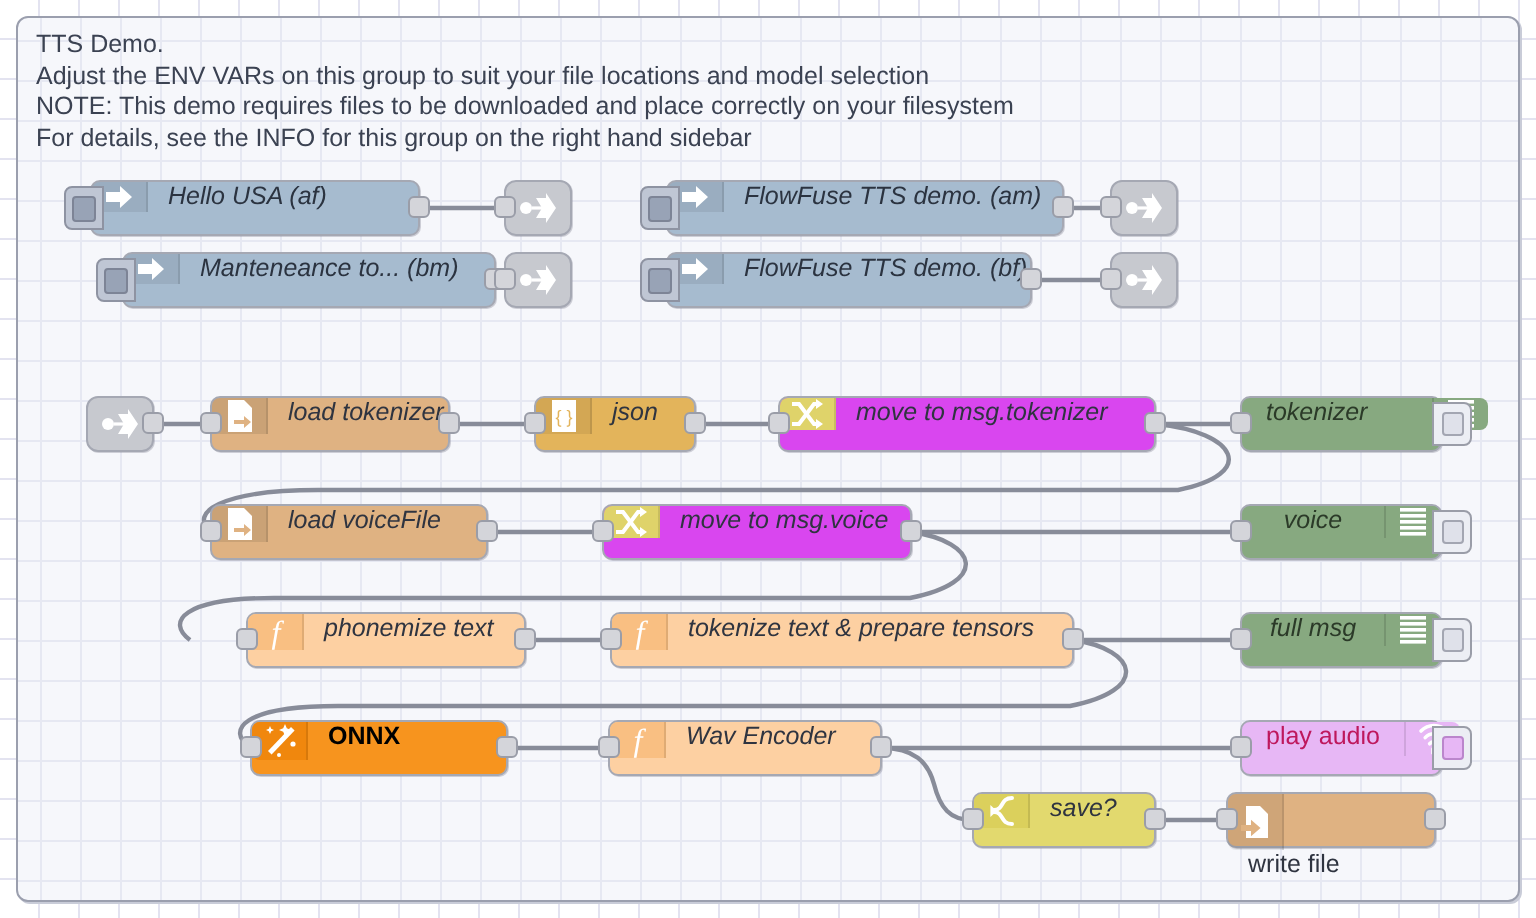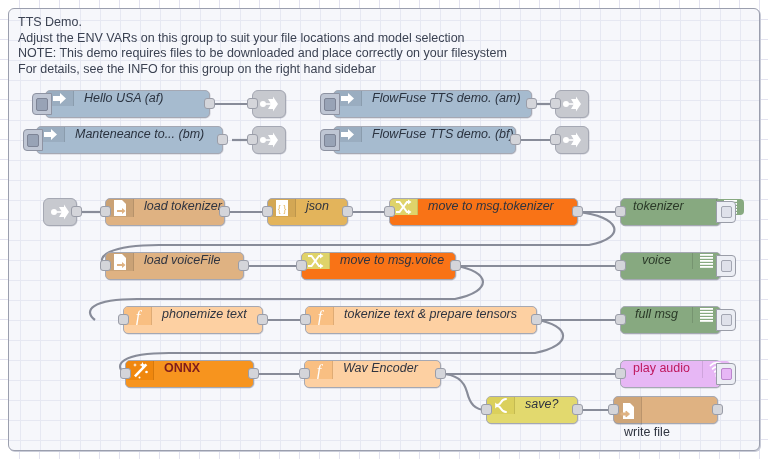--- a/index.html
+++ b/index.html
@@ -97,37 +97,37 @@
     z-index: 3;
   }
   .port.in  { left: -6px; }
   .port.out { right: -6px; }
 
   
   .n-inject   { background: #a6bbcf; }
   .n-file-in  { background: #dfb282; }
   .n-file-in .ico { background: rgba(0,0,0,.09); }
   .n-json     { background: #e3b45b; }
-  .n-change   { background: #f97316; }
+  .n-change   { background: #d946ef; }
   .n-change .ico { background: #dfd36a; }
   .n-function { background: #fdd0a2; }
   .n-function .ico { background: #f9bf82; }
   .n-debug    { background: #87a980; }
   .n-debug .ico { background: #87a980; border-right: none; }
   .n-onnx     { background: #f7941e; }
   .n-onnx .ico{ background: #f0870d; }
   .n-audio    { background: #e7b7f5; }
   .n-audio .ico { background: #e7b7f5; border-right: none; }
   .n-switch   { background: #e2d96e; }
   .n-switch .ico { background: #dbd05c; }
   .n-file-out { background: #dfb282; }
 
   .n-inject .lbl  { color: #2b3340; }
   .n-debug .lbl   { color: #2b3a28; }
-  .n-onnx .lbl    { color: #7f1d1d; font-style: normal; font-weight: bold; }
+  .n-onnx .lbl    { color: #000000; font-style: normal; font-weight: bold; }
   .n-audio .lbl   { color: #be185d; font-style: normal; }
 
   
   .inject-btn {
     position: absolute;
     left: -14px; top: 50%; margin-top: -11px;
     width: 20px; height: 22px;
     background: #bfc6d4;
     border: 1px solid #8e93a2;
     border-radius: 4px 0 0 4px;
@@ -235,21 +235,21 @@
         </div>
       <div class="ico">
         <svg class="glyph" width="17" height="15" viewBox="0 0 17 15" aria-hidden="true">
           <path d="M2 5 h7 V2 l6 5.5 -6 5.5 V10 H2 Z" fill="#ffffff"></path>
         </svg>
       </div>
       <div class="lbl">Hello USA (af)</div>
       <div class="port out"></div>
     </div>
 
-    <div class="node n-inject" style="left:27px; top:117px; width:187px;">
+    <div class="node n-inject" style="left:52px; top:117px; width:187px;">
       <div class="inject-btn">
           <i></i>
         </div>
       <div class="ico">
         <svg class="glyph" width="17" height="15" viewBox="0 0 17 15" aria-hidden="true">
           <path d="M2 5 h7 V2 l6 5.5 -6 5.5 V10 H2 Z" fill="#ffffff"></path>
         </svg>
       </div>
       <div class="lbl">Manteneance to... (bm)</div>
       <div class="port out"></div>

